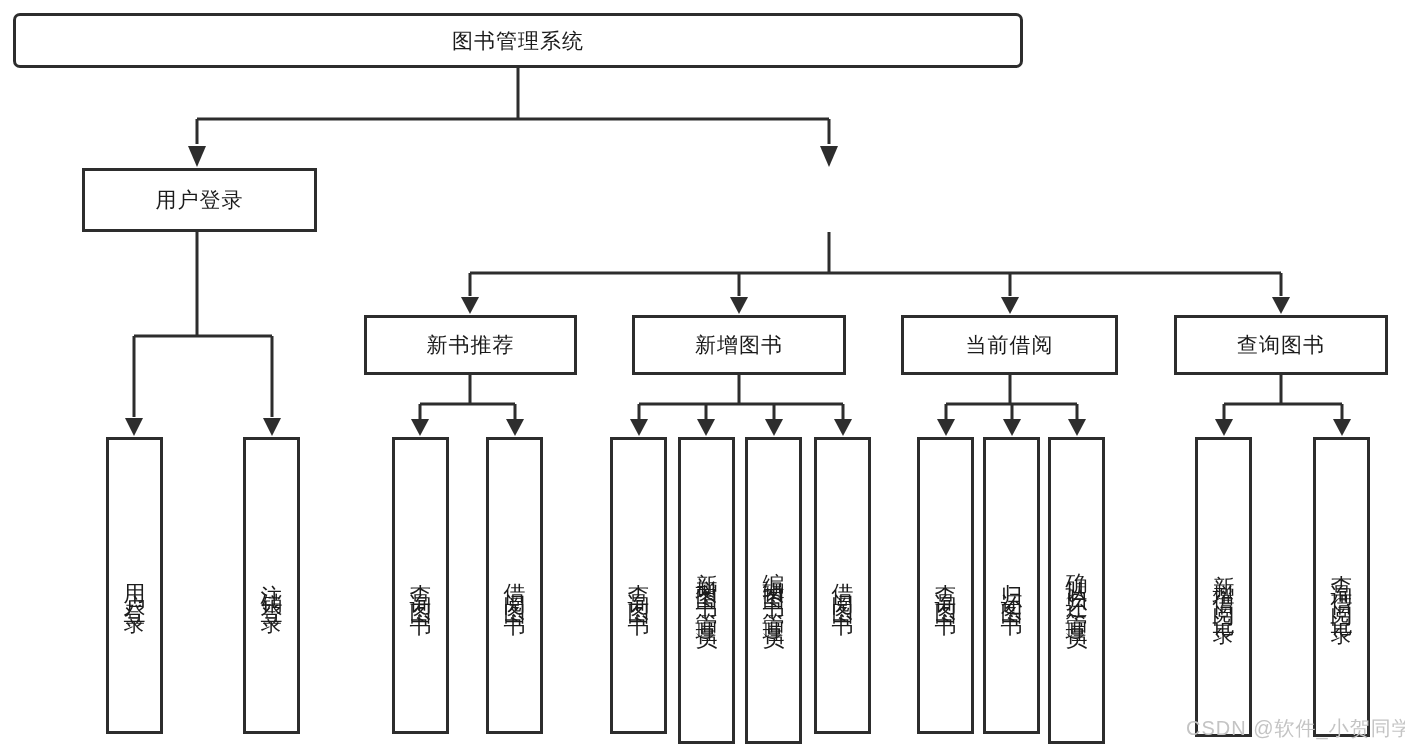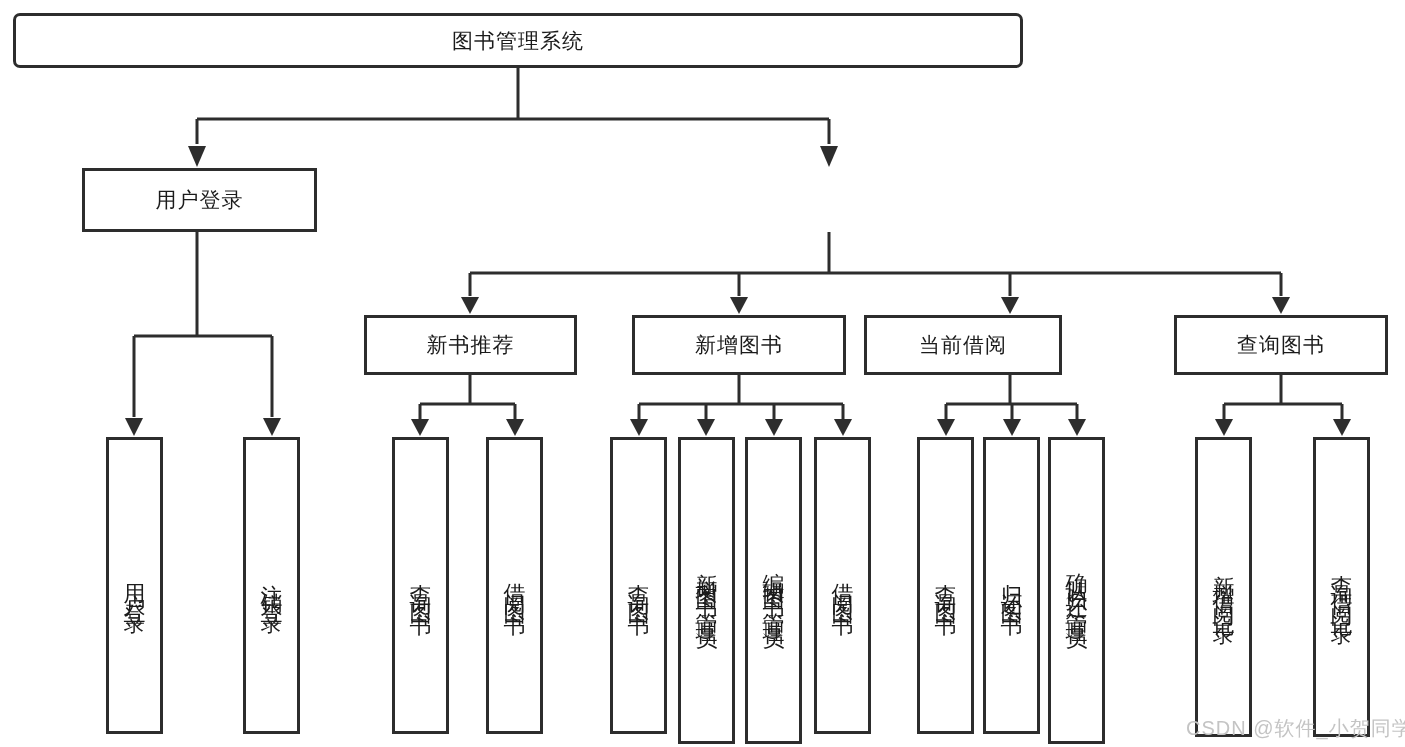--- a/index.html
+++ b/index.html
@@ -28,21 +28,21 @@
     text-align:center;
   }
   .hlabel{
     font-size:21px;letter-spacing:1px;color:var(--text);white-space:nowrap;
   }
   .n-root{left:13px;top:13px;width:1010px;height:55px;border-radius:7px;}
   .n-login{left:82px;top:168px;width:235px;height:64px;}
   .n-mgmt{left:712px;top:168px;width:235px;height:64px;}
   .n-l3-0{left:364px;top:315px;width:213px;height:60px;text-align:right;}
   .n-l3-1{left:632px;top:315px;width:214px;height:60px;}
-  .n-l3-2{left:864px;top:315px;width:198px;height:60px;}
+  .n-l3-2{left:901px;top:315px;width:217px;height:60px;}
   .n-l3-3{left:1174px;top:315px;width:214px;height:60px;}
   .leaf{width:57px;height:297px;top:437px;}
   .leaf .vlabel{
     writing-mode:vertical-rl;
     text-orientation:mixed;
     font-size:22px;
     letter-spacing:10px;
     line-height:1;
     color:var(--text);
   }

